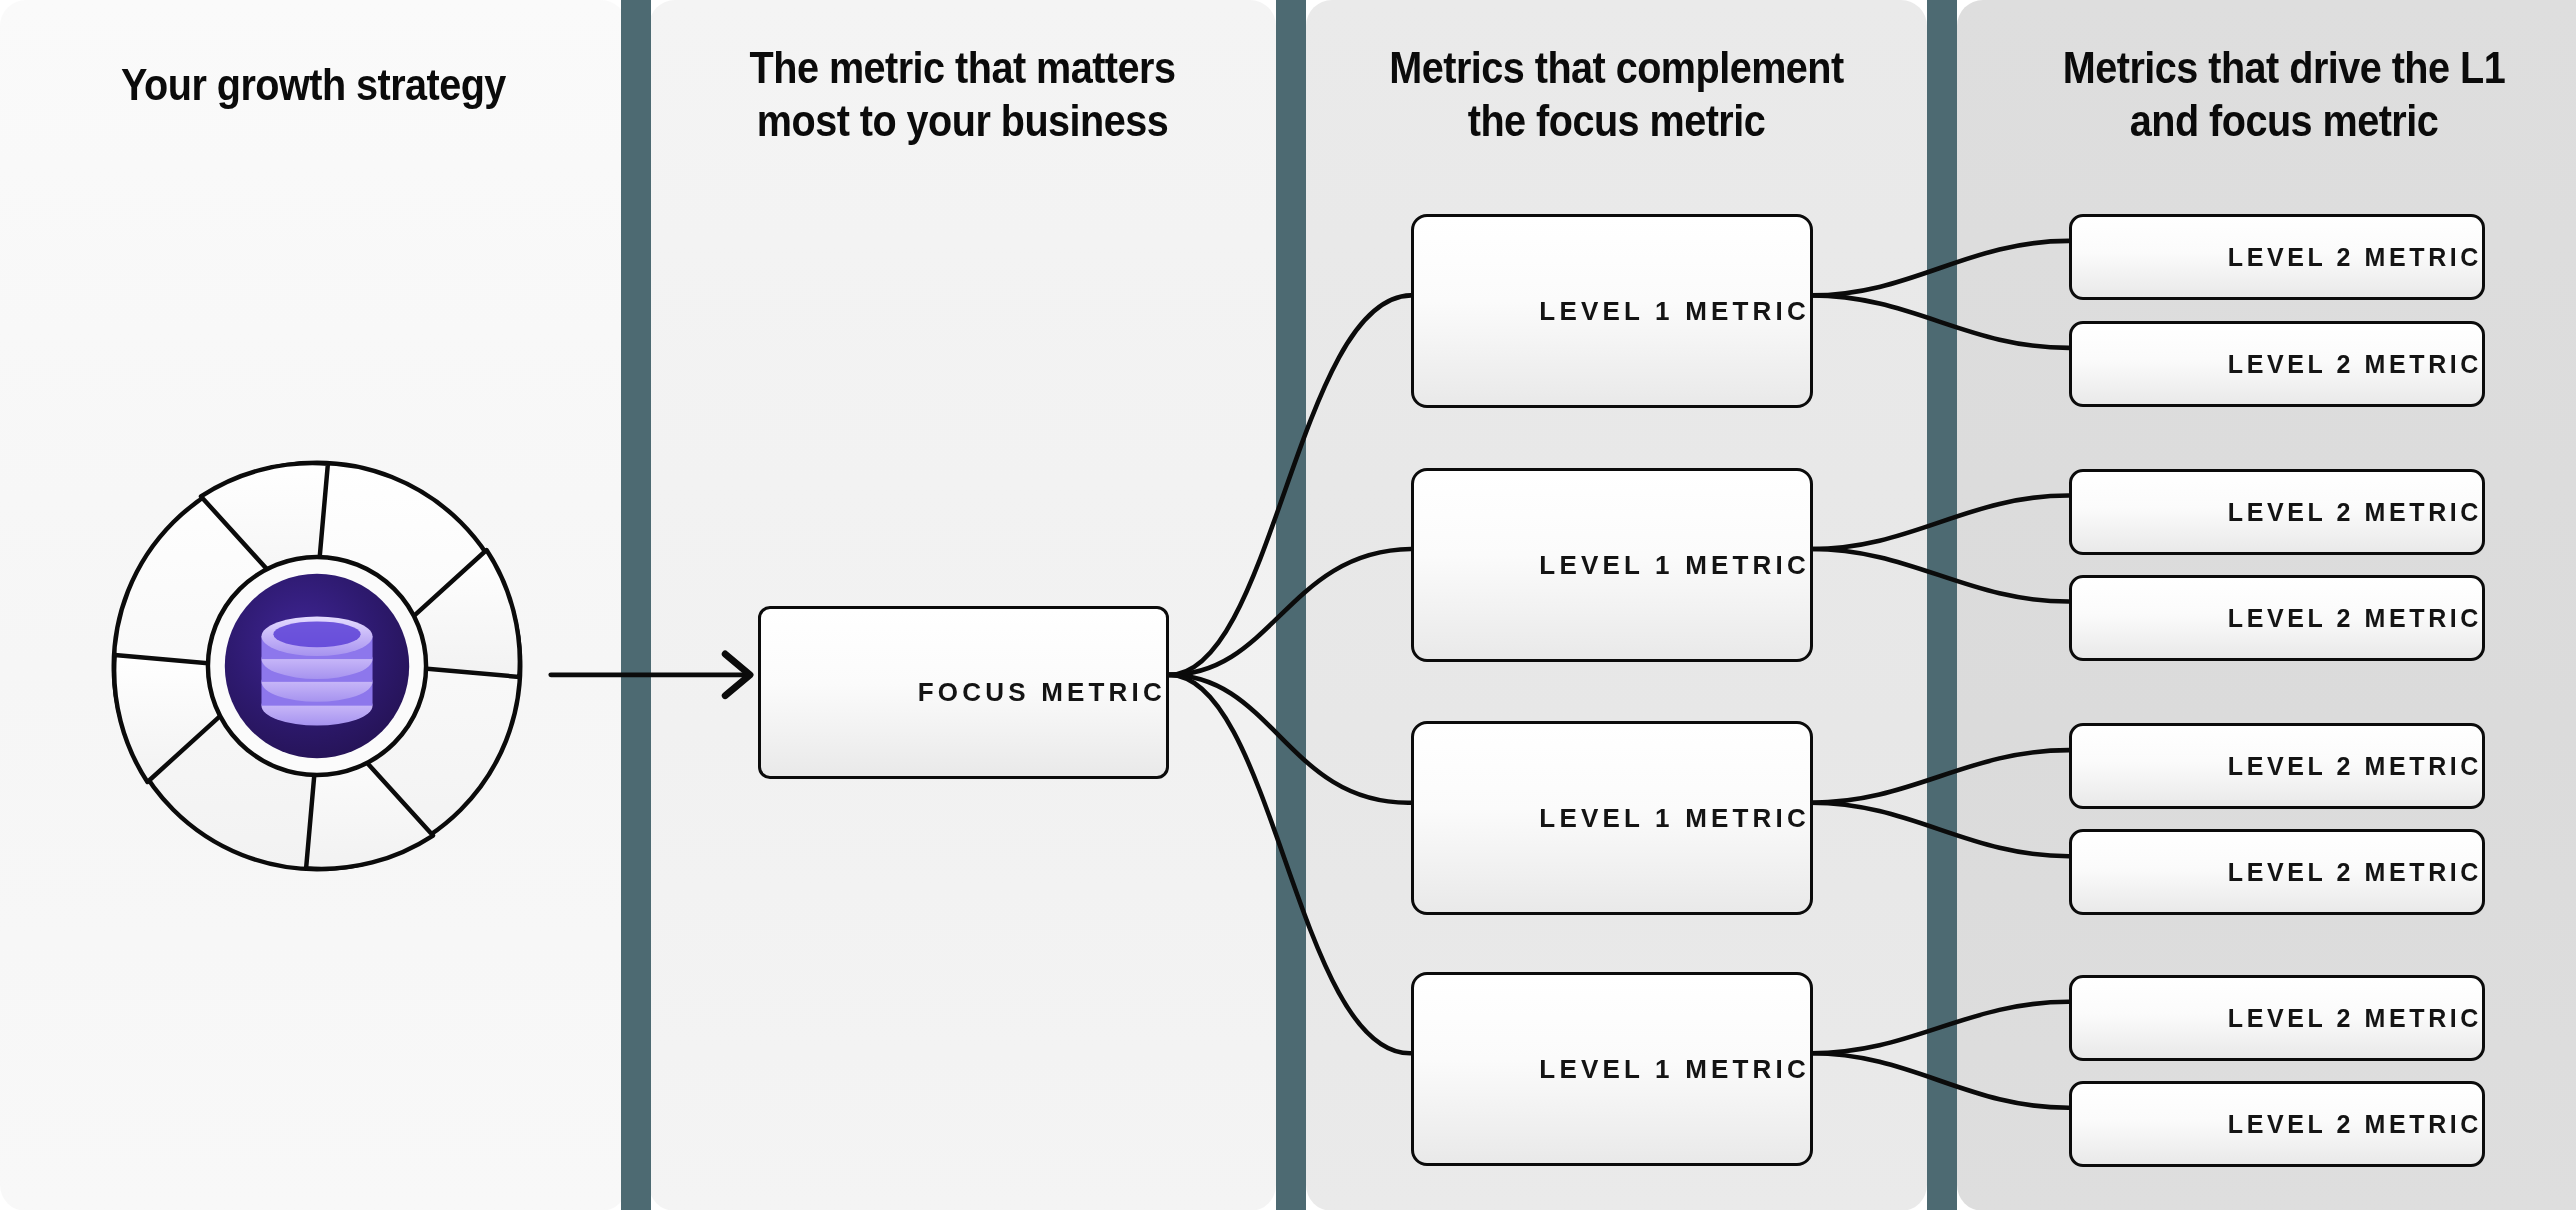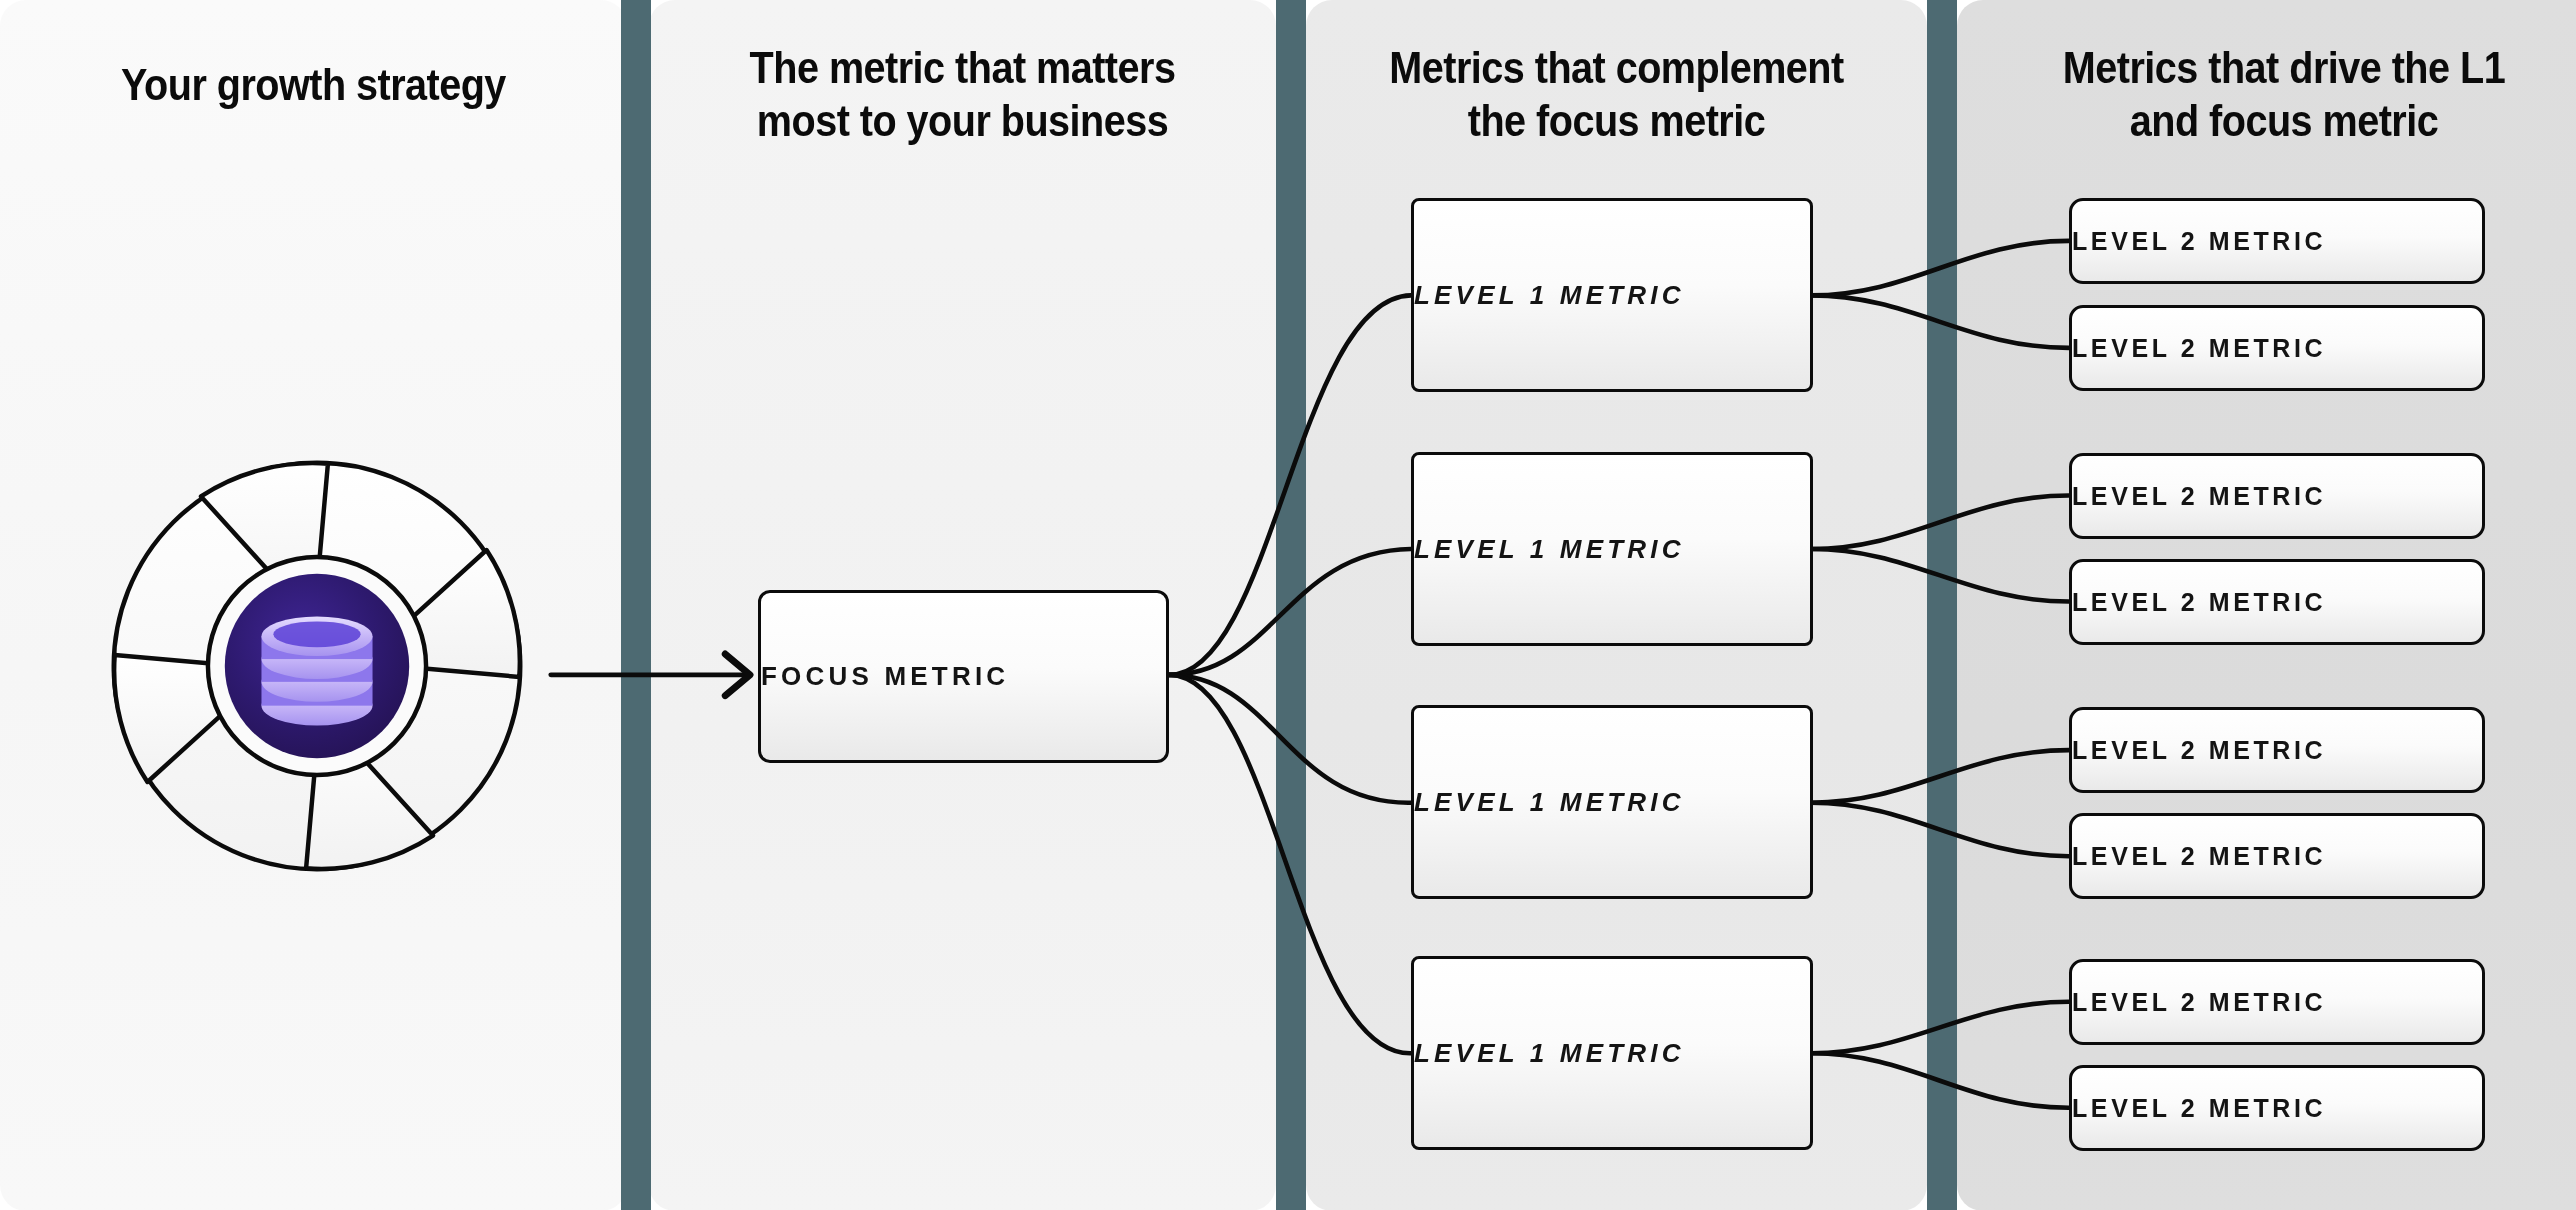--- a/index.html
+++ b/index.html
@@ -44,30 +44,31 @@
   .col-title.t4{left:1957px;width:654px;top:42px;}
 
   
   #diagram{position:absolute;left:0;top:0;width:2576px;height:1211px;}
 
   
   .node{
     position:absolute;
     border:3px solid #0b0b0b;
     background:linear-gradient(180deg,#ffffff 0%,#fbfbfb 45%,#e9e9e9 100%);
-    display:flex;align-items:center;justify-content:flex-start;
+    display:flex;align-items:center;justify-content:flex-end;
     box-sizing:border-box;
+    margin-top:16px;
   }
   .node .lbl{
     font-size:26px;font-weight:700;letter-spacing:4.2px;
     color:#141414;white-space:nowrap;
     font-family:"Liberation Sans", sans-serif;
   }
   .node.focus{border-radius:12px;}
-  .node.l1{border-radius:8px;font-style:italic;}
+  .node.l1{border-radius:16px;}
   .node.l2{border-radius:14px;}
   .node.l2 .lbl{font-size:25px;letter-spacing:3.6px;}
 
   
   #logo{position:absolute;left:84px;top:433px;width:466px;height:466px;}
 </style>
 </head>
 <body>
 
 <div id="stage">

